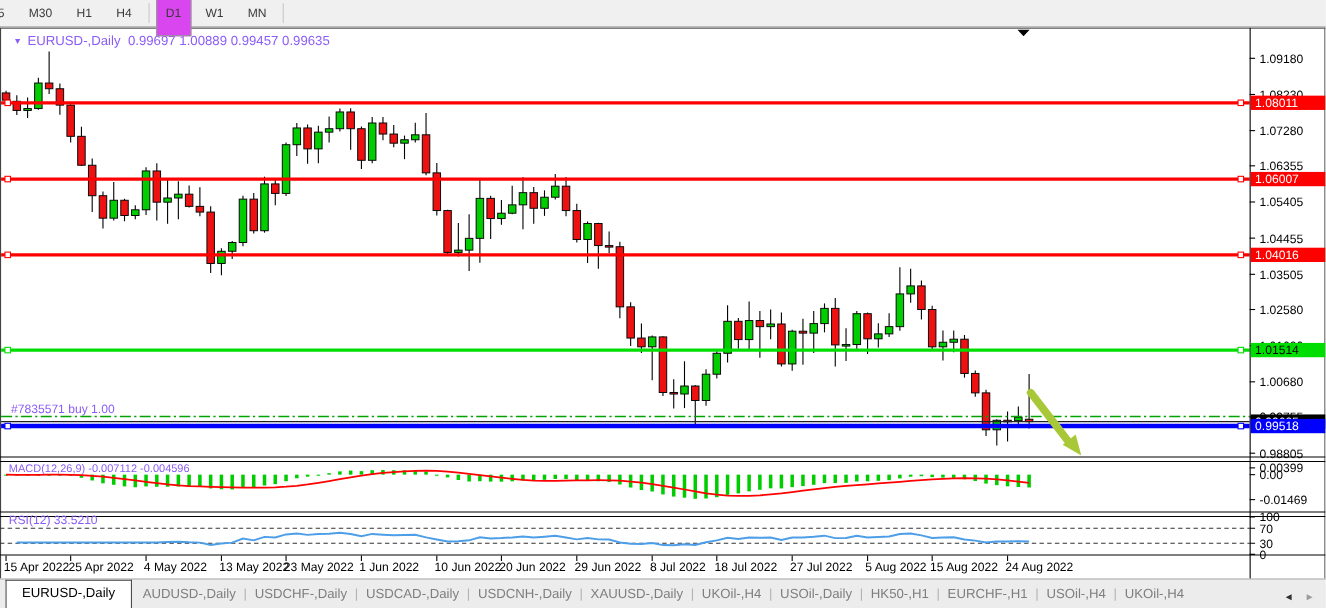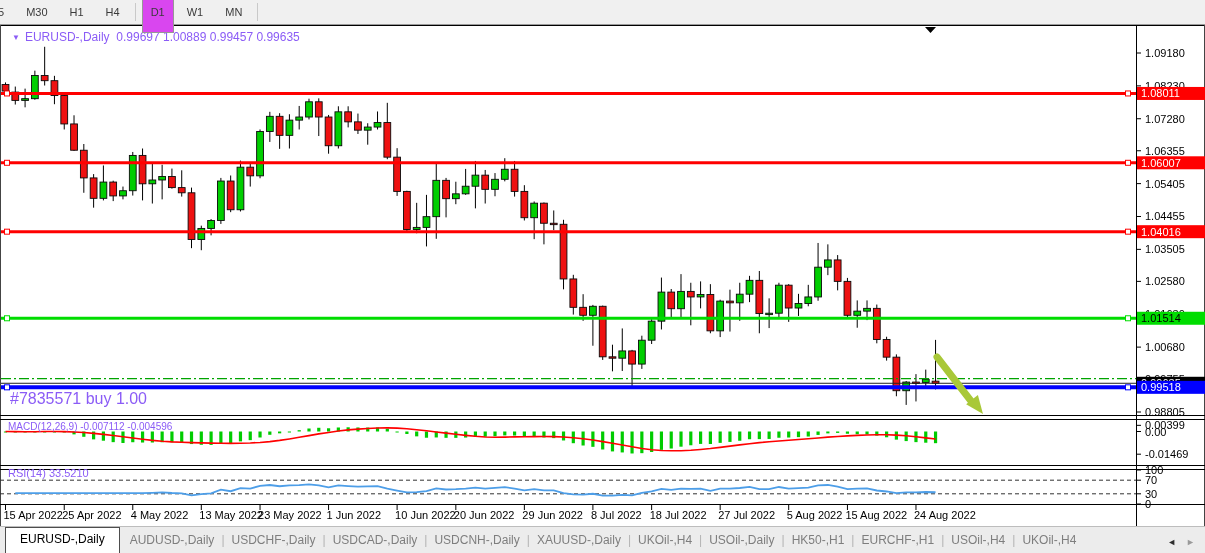--- a/index.html
+++ b/index.html
@@ -16,21 +16,21 @@
     display:flex;align-items:center;font-size:11px;color:#3a3a3a;
   }
   .tb-btn{padding:3px 9px;margin:0 2px;white-space:nowrap;cursor:default;}
   .tb-btn.first{margin-left:-4px;padding-left:2px;}
   .tb-btn.active{background:#d946ef;border:1px solid #979797;padding:14px 8px;}
   .tb-sep{width:1px;height:18px;background:#c9c9c9;margin:0 4px;}
   
   .ovl{position:absolute;z-index:3;color:#8b5cf6;white-space:nowrap;pointer-events:none;}
   .chart-title{top:30px;left:12px;font-size:12px;}
   .chart-title .dd{font-size:8px;position:relative;top:-1px;margin-right:5px;}
-  .order-label{top:366px;left:10px;font-size:16px;margin-top:24px;}
+  .order-label{top:366px;left:10px;font-size:11px;}
   .macd-label{top:421px;left:8px;font-size:10px;}
   .rsi-label{top:467px;left:8px;font-size:11px;}
   
   .tabbar{
     position:absolute;left:0;right:0;bottom:0;height:26px;z-index:5;
     background:#ececec;border-top:1px solid #bdbdbd;
     display:flex;align-items:flex-end;font-size:12px;color:#7e7e7e;
   }
   .tab{padding:4px 6px 6px;white-space:nowrap;cursor:default;}
   .tab.active{
@@ -462,21 +462,21 @@
     <span class="tb-btn">W1</span>
     <span class="tb-btn">MN</span>
     <span class="tb-sep"></span>
   </div>
 
 <div class="ovl chart-title">
   <span class="dd">▼</span><span>EURUSD-,Daily</span>&nbsp;&nbsp;<span>0.99697 1.00889 0.99457 0.99635</span>
 </div>
 <div class="ovl order-label">#7835571 buy 1.00</div>
 <div class="ovl macd-label">MACD(12,26,9) -0.007112 -0.004596</div>
-<div class="ovl rsi-label">RSI(14) 33.5210</div>
+<div class="ovl rsi-label">RSI(12) 33.5210</div>
 
 <div class="tabbar" id="tabbar">
     <span class="tab active">EURUSD-,Daily</span>
     <span class="tab">AUDUSD-,Daily</span>
     <span class="tab-div">|</span>
     <span class="tab">USDCHF-,Daily</span>
     <span class="tab-div">|</span>
     <span class="tab">USDCAD-,Daily</span>
     <span class="tab-div">|</span>
     <span class="tab">USDCNH-,Daily</span>

